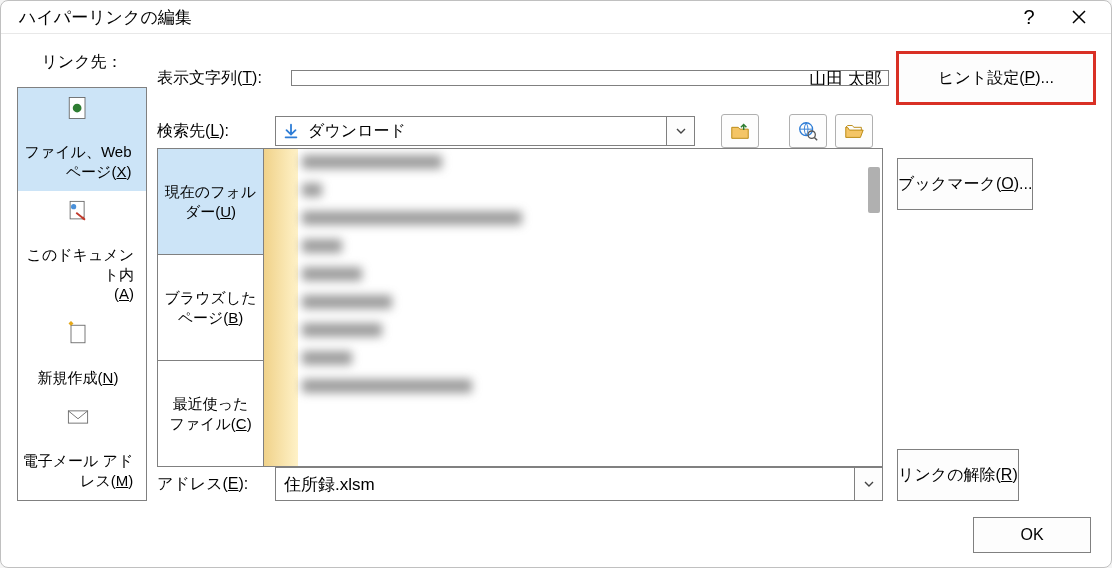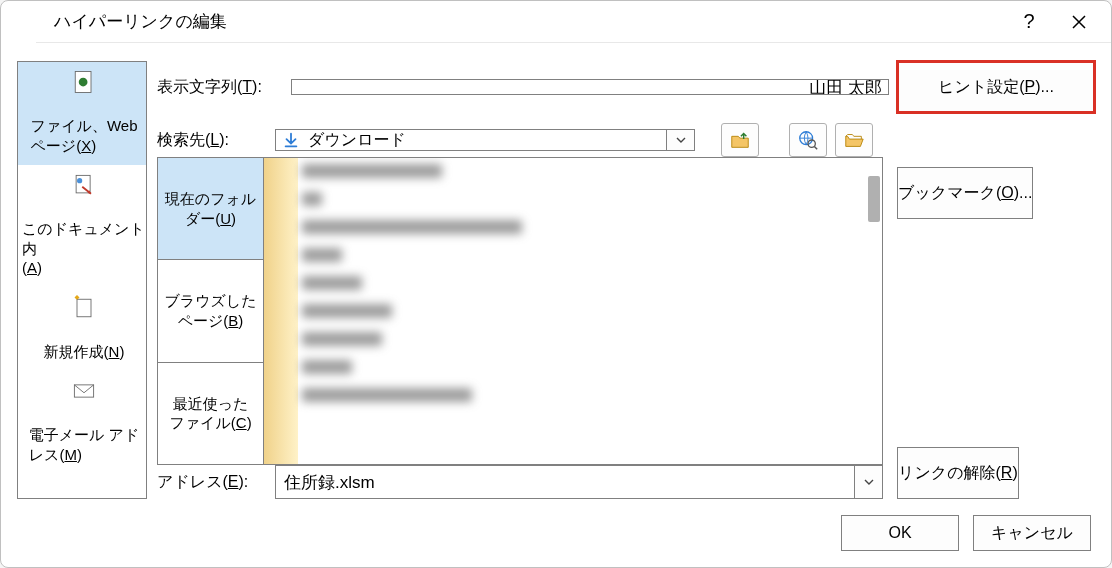--- a/index.html
+++ b/index.html
@@ -7,21 +7,21 @@
 
 .dialog {
   width: 1112px; height: 568px; background: #ffffff;
   border: 1px solid #c0c0c0; border-radius: 8px;
   display: flex; flex-direction: column;
 }
 
 .titlebar {
   height: 42px; display: flex; align-items: center;
   justify-content: space-between; padding: 0 10px 0 18px;
-  font-size: 17px; border-bottom: 1px solid #e8e8e8; margin-left: 35px;
+  font-size: 17px; border-bottom: 1px solid #e8e8e8;
 }
 .title-actions { display: flex; align-items: center; gap: 6px; }
 .title-btn {
   width: 44px; height: 32px; display: flex; align-items: center;
   justify-content: center; border: none; background: transparent;
   font-size: 18px; cursor: pointer;
 }
 .title-btn.close svg { width: 16px; height: 16px; }
 .title-btn.help { font-size: 20px; font-weight: normal; }
 
@@ -31,42 +31,42 @@
 
 
 .sidebar { width: 130px; display: flex; flex-direction: column; gap: 8px; }
 .sidebar-label { font-size: 16px; text-align: center; margin-bottom: 6px; }
 .linkto-panel {
   border: 1px solid #808080; background: #ffffff;
   flex: 1; display: flex; flex-direction: column;
 }
 .linkto-item {
   display: flex; flex-direction: column; align-items: center;
-  justify-content: center; padding: 6px 0 10px 4px;
-  font-size: 15px; text-align: left; line-height: 1.3;
+  justify-content: center; padding: 6px 12px 10px 4px;
+  font-size: 15px; text-align: right; line-height: 1.3;
   cursor: pointer; gap: 18px;
 }
 .linkto-item.selected { background: #cce4f7; }
 .linkto-icon { width: 28px; height: 28px; margin-bottom: 2px; }
 .ul { text-decoration: underline; }
 
 
 .main { flex: 1; display: flex; flex-direction: column; gap: 10px; }
 
 .row { display: flex; align-items: center; gap: 8px; }
 .field-label { font-size: 16px; white-space: nowrap; min-width: 110px; }
 
 .text-input {
   flex: 1; height: 16px; border: 1px solid #808080;
   padding: 0 6px; font-size: 17px; background: #ffffff; text-align: right;
 }
 
 .lookin-row { display: flex; align-items: center; gap: 8px; }
 .lookin-combo {
-  width: 420px; height: 22px; border: 1px solid #808080;
+  width: 420px; height: 30px; border: 1px solid #808080;
   display: flex; align-items: center; background: #ffffff;
 }
 .lookin-left { flex: 1; display: flex; align-items: center; gap: 8px; padding: 0 6px; }
 .arrow-down-icon { width: 18px; height: 18px; }
 .combo-drop {
   width: 28px; height: 100%; border-left: 1px solid #808080;
   display: flex; align-items: center; justify-content: center;
   background: #fdfdfd; cursor: pointer;
 }
 .combo-drop svg { width: 10px; height: 10px; }
@@ -156,20 +156,21 @@
         <svg viewBox="0 0 16 16">
             <path d="M2 2 L14 14 M14 2 L2 14" stroke="#000" stroke-width="1.5" fill="none"></path>
           </svg>
       </button>
     </div>
   </div>
 
   <div class="body">
 
     <div class="sidebar">
+      <div class="sidebar-label">リンク先：</div>
       <div class="linkto-panel">
 
         <div class="linkto-item selected">
           <svg class="linkto-icon" viewBox="0 0 32 32">
             <rect x="6" y="4" width="18" height="24" fill="#fff" stroke="#666"></rect>
             <circle cx="15" cy="16" r="5" fill="#2e7d32"></circle>
           </svg>
           <div>
             <span>ファイル、Web</span><br>
             <span>ページ(</span><span class="ul">X</span><span>)</span>
@@ -340,16 +341,15 @@
               <span>)</span>
           </button>
         </div>
       </div>
 
     </div>
   </div>
 
   <div class="footer">
     <button class="btn">OK</button>
-    <button class="btn">キャンセル</button>
   </div>
 
 </div>
 
 </body></html>

